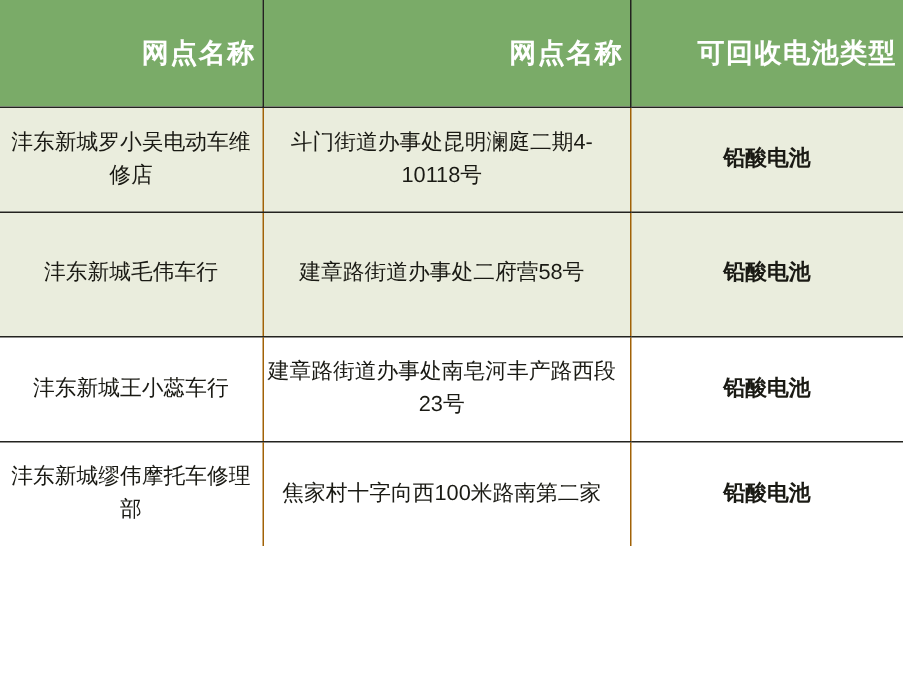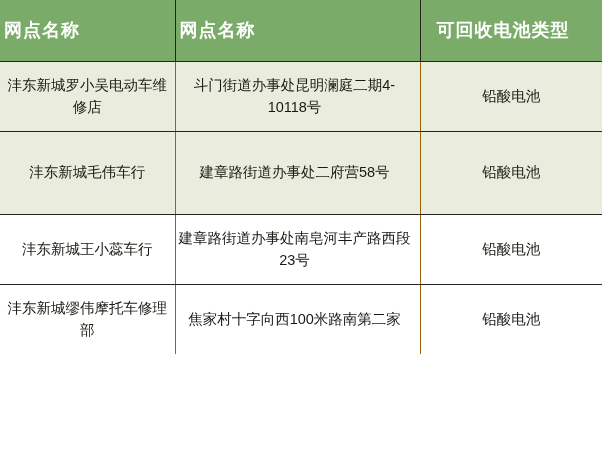--- a/index.html
+++ b/index.html
@@ -30,25 +30,25 @@
     background: #ffffff;
   }
 
   table.recycle-table col.col-name    { width: 175px; }
   table.recycle-table col.col-address { width: 245px; }
   table.recycle-table col.col-type    { width: 182px; }
 
   thead th {
     background: #7aab68;
     color: #ffffff;
-    height: 61px;
+    height: 71px;
     font-size: 18px;
     font-weight: bold;
     letter-spacing: 1px;
-    text-align: left;
+    text-align: right;
     vertical-align: middle;
     border-right: 1px solid #23231f;
     border-bottom: 1px solid #23231f;
     padding: 0 4px;
     box-sizing: border-box;
   }
   thead th:last-child {
     border-right: none;
     padding-left: 16px;
   }
@@ -59,20 +59,21 @@
     text-align: center;
     vertical-align: middle;
     border-right: 1px solid #a16207;
     border-bottom: 1px solid #23231f;
     padding: 6px 8px;
     line-height: 1.55;
     box-sizing: border-box;
   }
   tbody td:last-child {
     border-right: none;
+    font-weight: bold;
   }
   tbody tr:last-child td {
     border-bottom: none;
   }
 
   tbody tr.row-tint td { background: #eaeddd; }
   tbody tr.row-plain td { background: #ffffff; }
 
   tbody tr.h-tall td  { height: 70px; }
   tbody tr.h-short td { height: 83px; }

